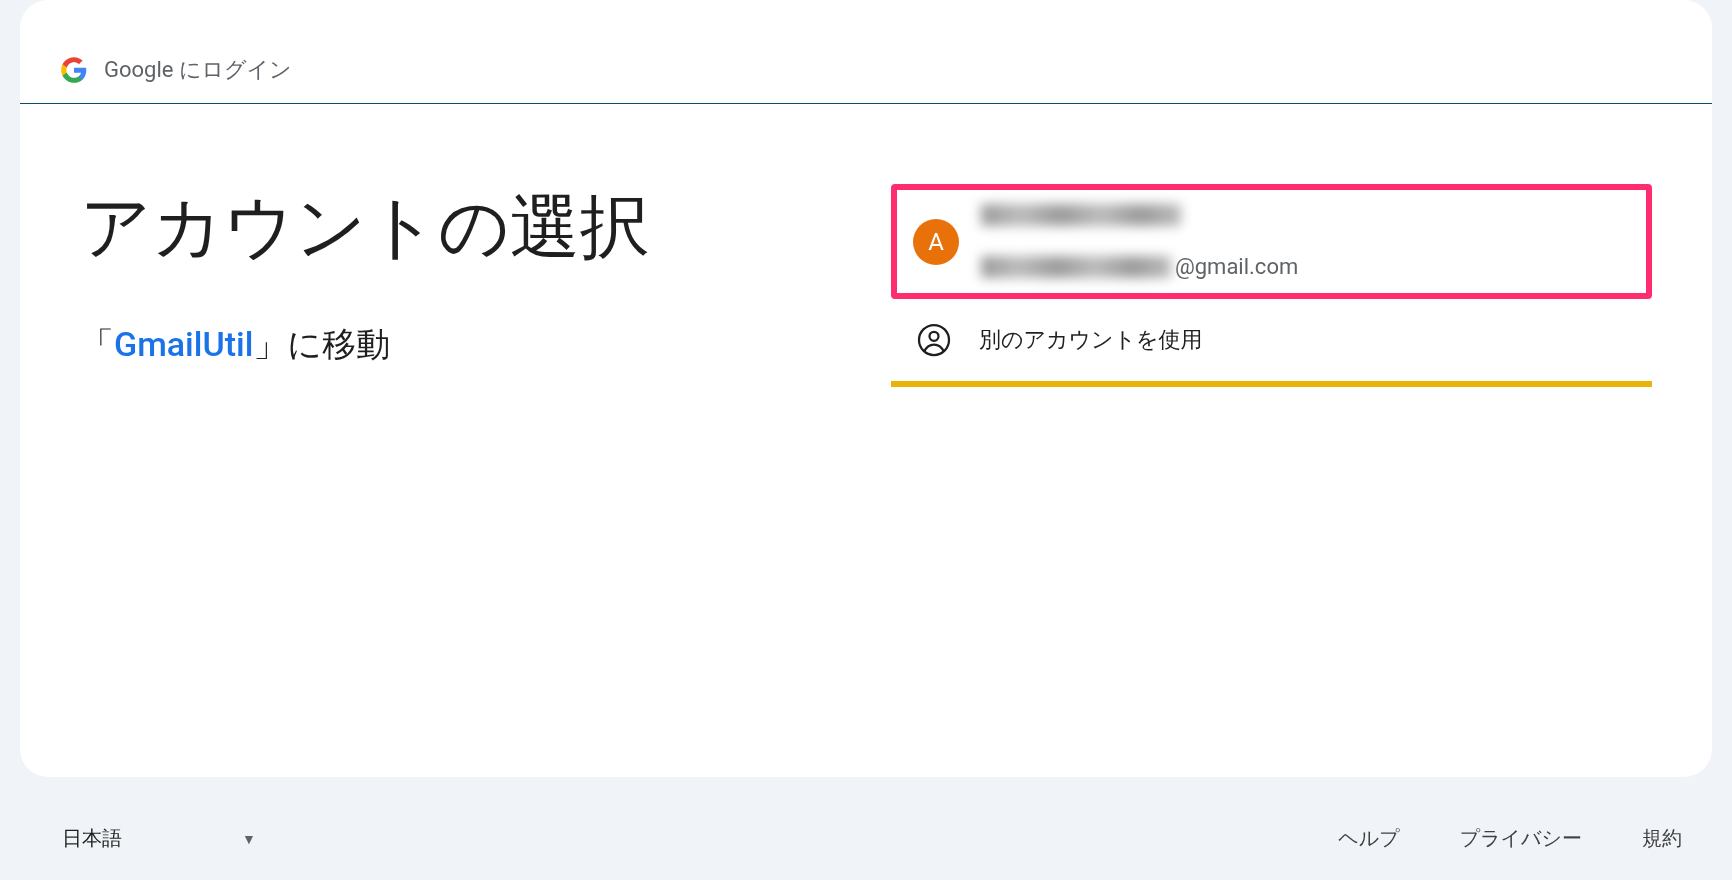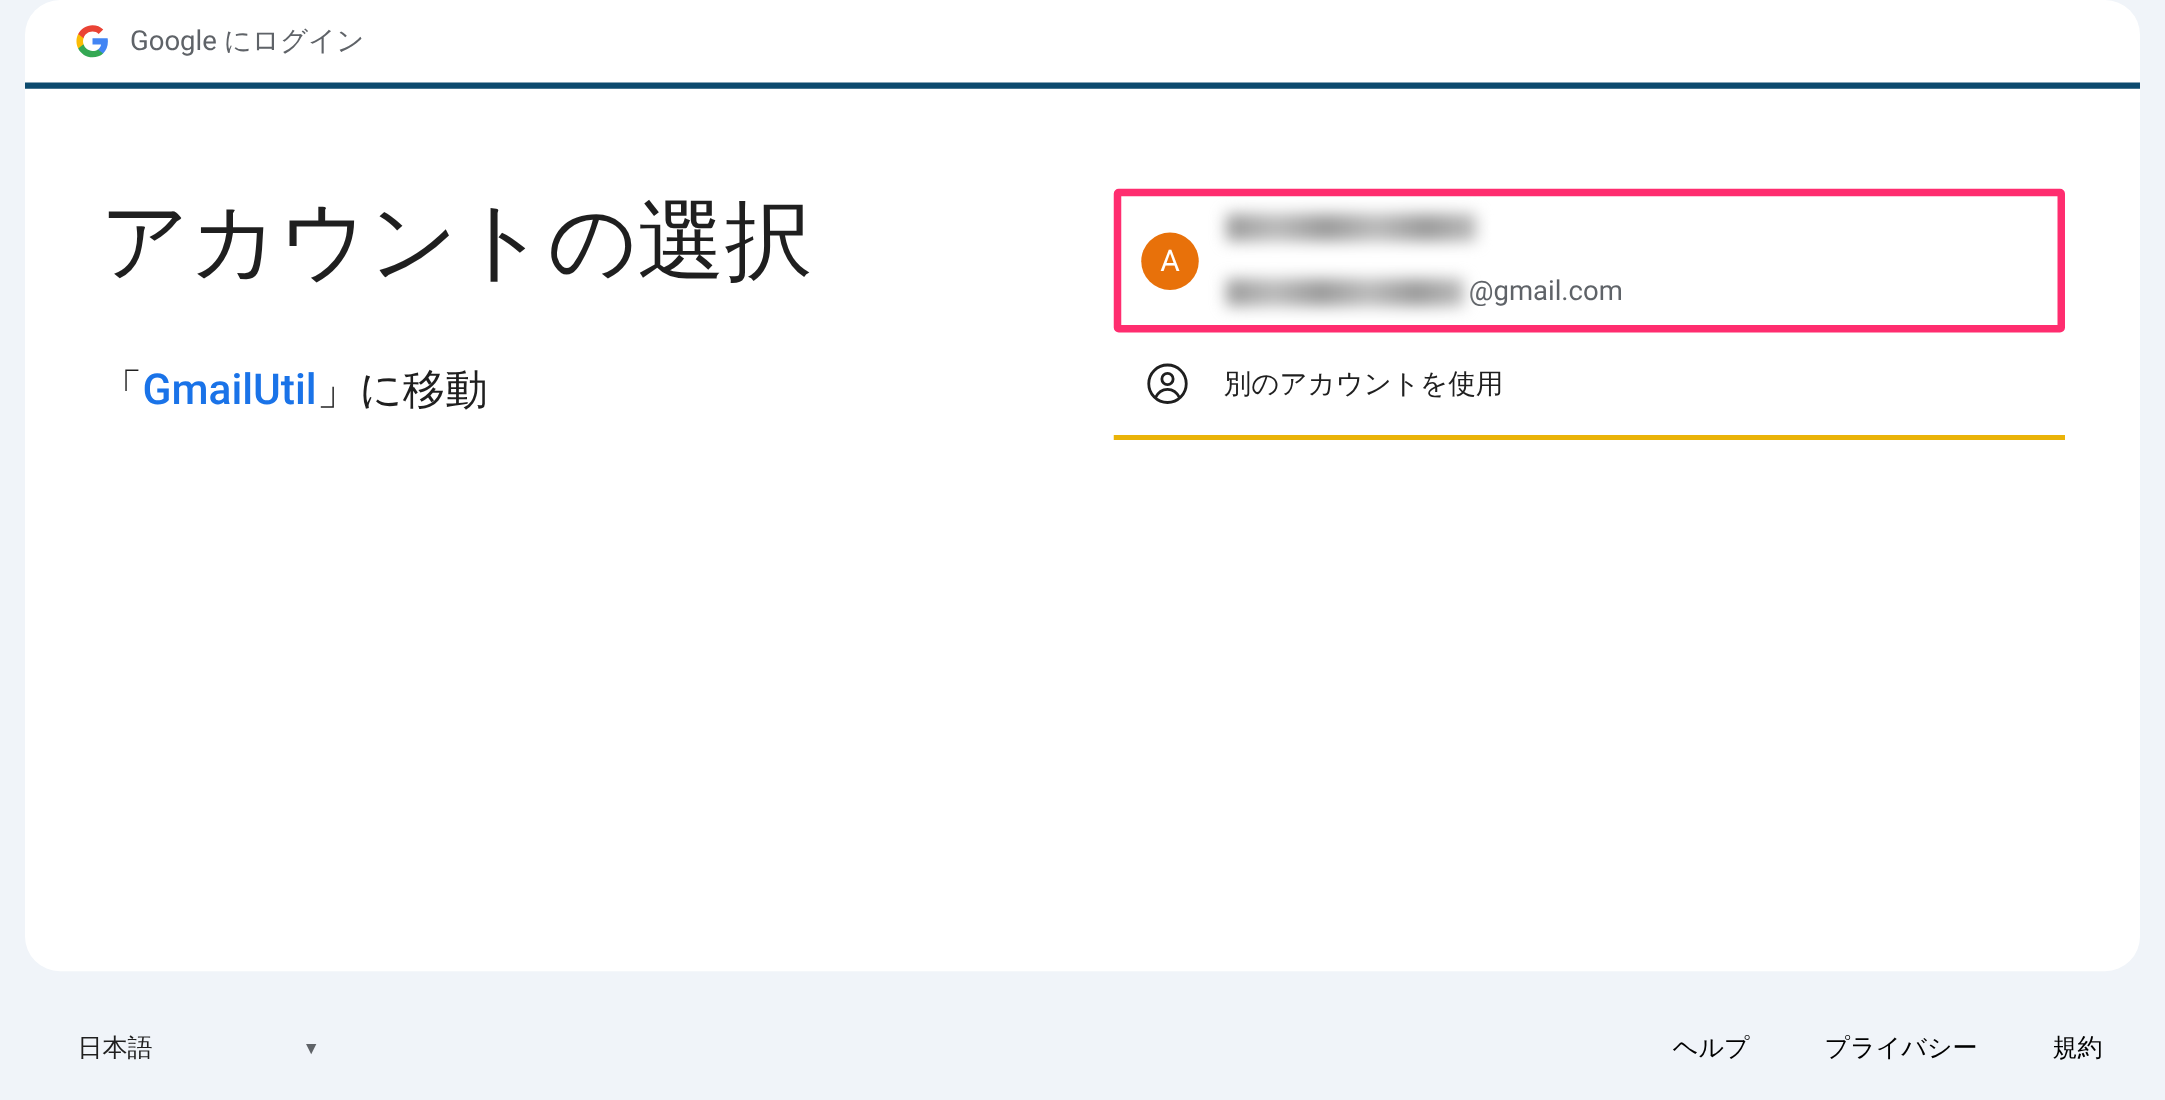--- a/index.html
+++ b/index.html
@@ -22,22 +22,23 @@
       flex: 1;
       display: flex;
       flex-direction: column;
       overflow: hidden;
       margin-bottom: 30px;
     }
     .header {
       display: flex;
       align-items: center;
       padding: 18px 40px;
-      border-bottom: 5px solid #0c4a6e;
+      border-bottom: 1px solid #0c4a6e;
       gap: 16px;
+      margin-top: 37px;
     }
     .google-logo {
       width: 28px;
       height: 28px;
     }
     .header-title {
       font-size: 22px;
       color: #5f6368;
       font-weight: 400;
     }
@@ -70,21 +71,21 @@
       padding-left: 10px;
     }
     .account-list {
       list-style: none;
     }
     .account-item {
       display: flex;
       align-items: center;
       padding: 18px 20px;
       cursor: pointer;
-      border-bottom: 4px solid #eab308;
+      border-bottom: 6px solid #eab308;
       gap: 22px;
     }
     .account-item.highlighted {
       border: 6px solid #ff2d6f;
       border-radius: 4px;
       padding: 14px 16px;
       border-bottom: 6px solid #ff2d6f;
     }
     .avatar {
       width: 46px;
@@ -165,21 +166,21 @@
     .dropdown-arrow {
       font-size: 14px;
       color: #5f6368;
     }
     .footer-links {
       display: flex;
       gap: 60px;
     }
     .footer-link {
       font-size: 20px;
-      color: #000000;
+      color: #404040;
       text-decoration: none;
       cursor: pointer;
     }
   </style>
 </head>
 <body>
 
 <div class="card">
   <div class="header">
     <span class="google-logo">

